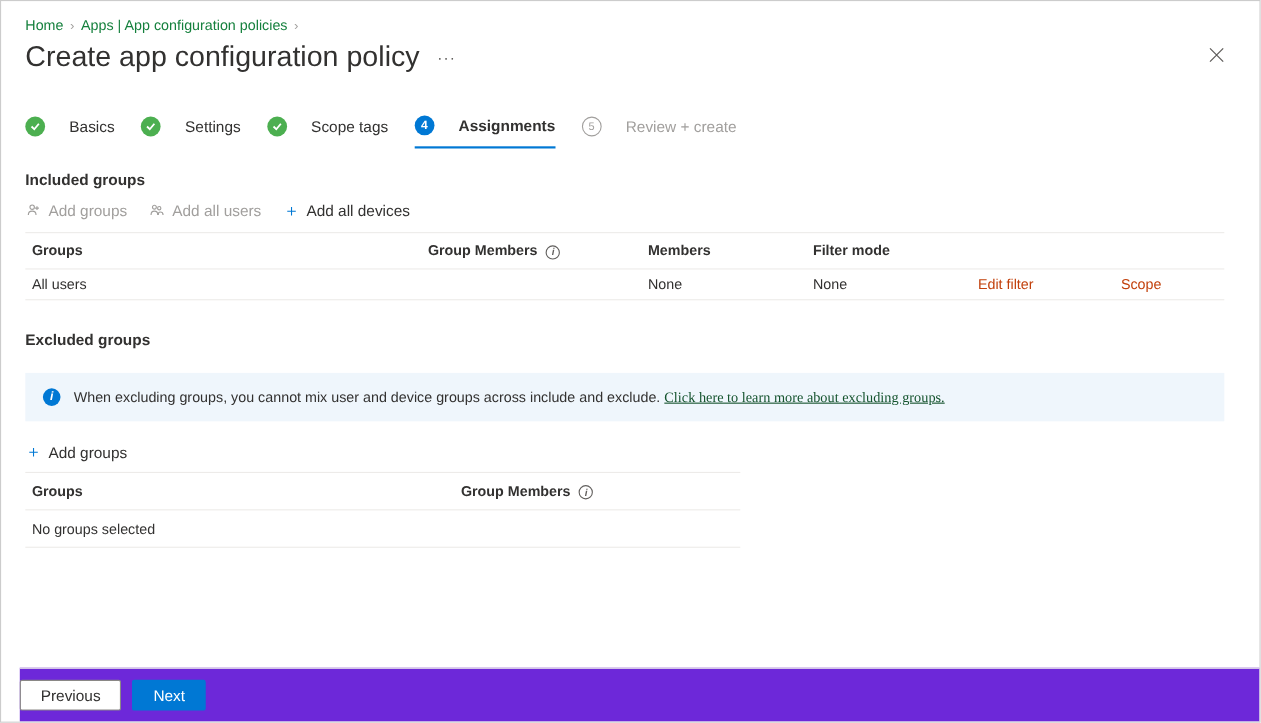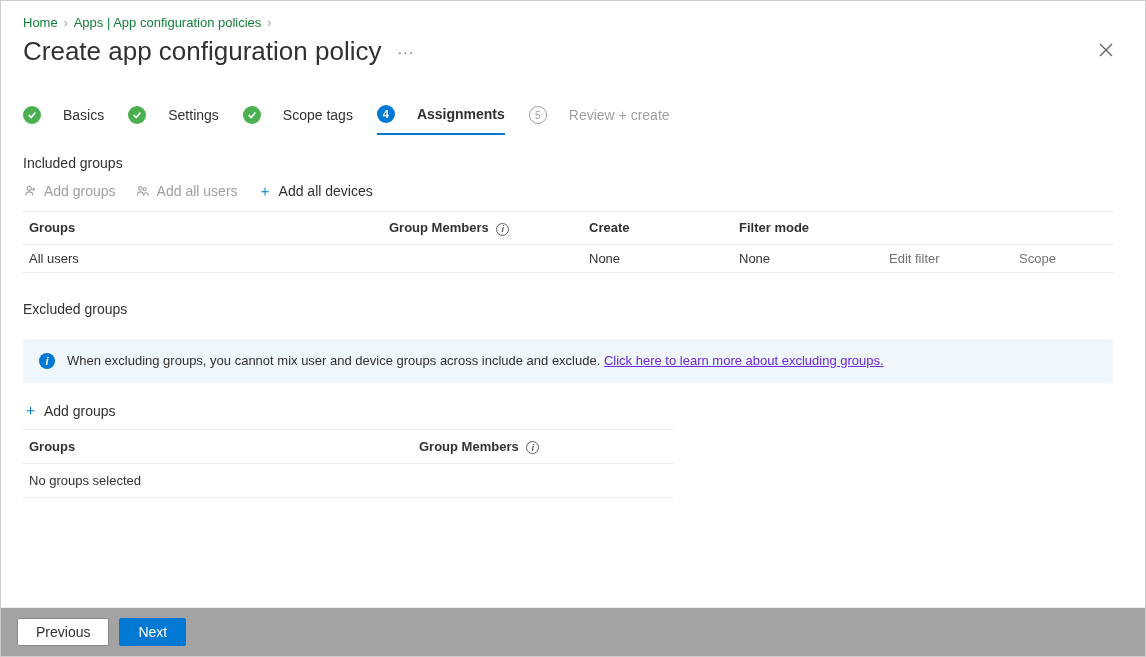--- a/index.html
+++ b/index.html
@@ -42,21 +42,21 @@
       display: flex; align-items: center; justify-content: center;
       font-size: 10px; color: #fff;
     }
     .step.done .circle { background: #4caf50; }
     .step.done .circle svg { width: 10px; height: 10px; }
     .step.active .circle { background: #0078d4; font-weight:600; font-size:11px;}
     .step.active { font-weight:600; border-bottom: 2px solid #0078d4; color:#323130;}
     .step.future .circle { background: transparent; border:1px solid #a19f9d; color:#a19f9d;}
     .step.future { color:#a19f9d; }
     .sect-title {
-      margin-top: 22px; font-size: 14px; color: #323130; font-weight: 400;
+      margin-top: 22px; font-size: 14px; color: #323130; font-weight: 700;
     }
     .sect-title.first { margin-top: 20px;}
     .toolbar {
       display: flex; gap: 20px; margin-top: 12px; align-items: flex-end;
     }
     .tool {
       display: flex; align-items: center; gap: 6px;
       color: #323130; cursor: pointer; font-size: 14px;
     }
     .tool.disabled { color: #a19f9d; cursor: default; }
@@ -80,47 +80,47 @@
     }
     .trow {
       padding: 6px 6px;
       border-bottom: 1px solid #edebe9;
     }
     .info-icon {
       display:inline-flex; width:13px; height:13px; border:1px solid #605e5c; border-radius:50%;
       align-items:center; justify-content:center; font-size:9px; font-style: italic;
       margin-left:4px; cursor:pointer; color:#605e5c;
     }
-    .link { color: #737373; cursor: pointer; }
+    .link { color: #c2410c; cursor: pointer; }
     .infobox {
       background: #eff6fc;
       display: flex; align-items: center; gap: 12px;
       padding: 14px 16px; margin-top: 22px; width:1090px;
       font-size: 13px;
     }
     .infobox .iicon {
       width: 16px; height: 16px; border-radius: 50%; background:#0078d4;
       color:#fff; display:flex; align-items:center; justify-content:center; font-size:11px; font-weight:700; font-style: italic;
       flex-shrink: 0;
     }
-    .infobox a { color:#6d28d9; text-decoration: underline; cursor: pointer;}
+    .infobox a { color:#14532d; text-decoration: underline; cursor: pointer; font-family: Liberation Serif, serif;}
     .table2 .thead2, .table2 .trow2 {
       display: grid;
       grid-template-columns: 390px 260px;
       align-items: center;
       padding: 9px 6px;
     }
     .table2 { width: 650px; margin-top: 10px;}
     .thead2 { font-weight:600; border-top:1px solid #edebe9; border-bottom:1px solid #edebe9;}
     .trow2 { border-bottom:1px solid #edebe9;}
     .footer {
-      position: absolute; left:0; right:0; bottom:0;
+      position: absolute; left:17px; right:0; bottom:0;
       border-top: 1px solid #edebe9;
-      padding: 10px 16px;
-      display: flex; gap: 10px; background:#a3a3a3;
+      padding: 10px 0;
+      display: flex; gap: 10px; background:#6d28d9;
     }
     .btn {
       padding: 5px 18px; font-size: 14px; border-radius: 2px; cursor: pointer;
       border: 1px solid #8a8886; background:#fff; color:#323130;
     }
     .btn.primary { background:#0078d4; border-color:#0078d4; color:#fff; }
     .people-svg { width:14px; height:14px; }
   </style>
 </head>
 <body>
@@ -210,21 +210,21 @@
     </div>
   </div>
 
   <div class="table">
     <div class="thead">
       <div>Groups</div>
       <div>
         <span>Group Members</span>
         <span class="info-icon">i</span>
       </div>
-      <div>Create</div>
+      <div>Members</div>
       <div>Filter mode</div>
       <div></div>
         <div></div>
     </div>
     <div class="trow">
       <div>All users</div>
       <div></div>
       <div>None</div>
       <div>None</div>
       <div class="link">Edit filter</div>

